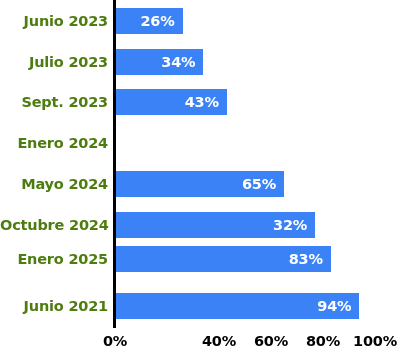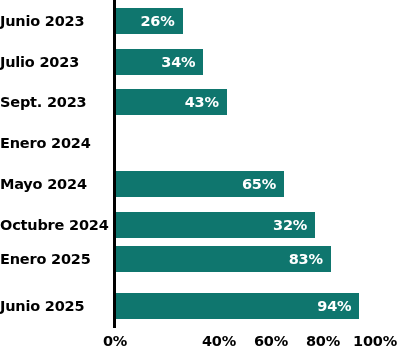--- a/index.html
+++ b/index.html
@@ -38,33 +38,34 @@
     height: 26px;
   }
 
   .cat-label {
     position: absolute;
     left: 0;
     top: 0;
     width: 108px;
     height: 26px;
     line-height: 26px;
+    text-align: right;
     font-size: 14.5px;
     font-weight: bold;
-    color: #000000;
+    color: #4d7c0f;
     letter-spacing: -0.2px;
     white-space: nowrap;
   }
 
   .bar {
     position: absolute;
     top: 0;
     left: 115px;
     height: 26px;
-    background: #0f766e;
+    background: #3b82f6;
     box-sizing: border-box;
   }
 
   .bar-value {
     position: absolute;
     right: 8px;
     top: 0;
     height: 26px;
     line-height: 26px;
     font-size: 14.5px;
@@ -152,21 +153,21 @@
     </div>
 
     <div class="row" style="top:246px;">
       <span class="cat-label">Enero 2025</span>
       <div class="bar" style="width:215.8px;">
         <span class="bar-value">83%</span>
       </div>
     </div>
 
     <div class="row" style="top:293px;">
-      <span class="cat-label">Junio 2025</span>
+      <span class="cat-label">Junio 2021</span>
       <div class="bar" style="width:244.4px;">
         <span class="bar-value">94%</span>
       </div>
     </div>
 
     <div class="axis-line"></div>
   </div>
 
   <div class="x-axis">
     <span class="tick-label" style="left:115px;">0%</span>

